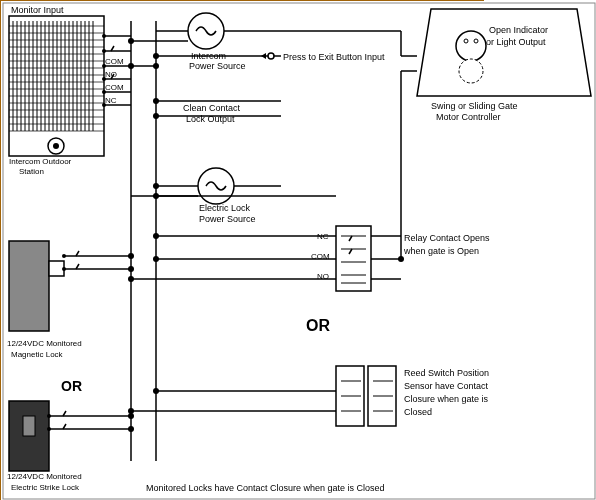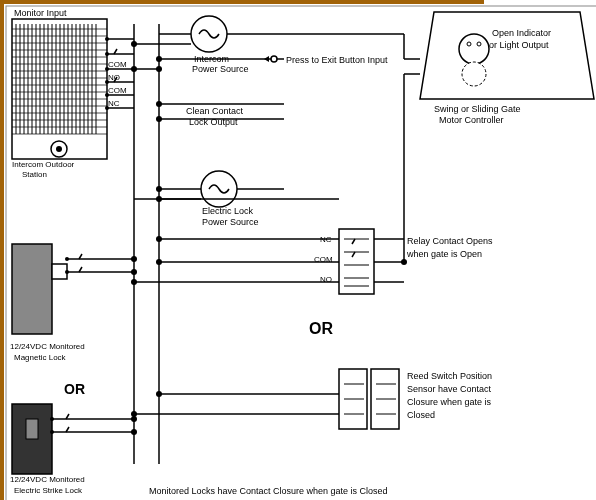--- a/index.html
+++ b/index.html
@@ -10,21 +10,21 @@
       font-family: Arial, sans-serif;
       font-size: 11px;
       overflow: hidden;
       position: relative;
     }
     #diagram-container {
       width: 484px;
       height: 500px;
       position: relative;
       background: #7dd3fc;
-      border: 4px solid #a16207;
+      border: 1px solid #a16207;
     }
     svg {
       position: absolute;
       top: 0; left: 0;
       width: 596px;
       height: 500px;
     }
   </style>
 </head>
 <body>

